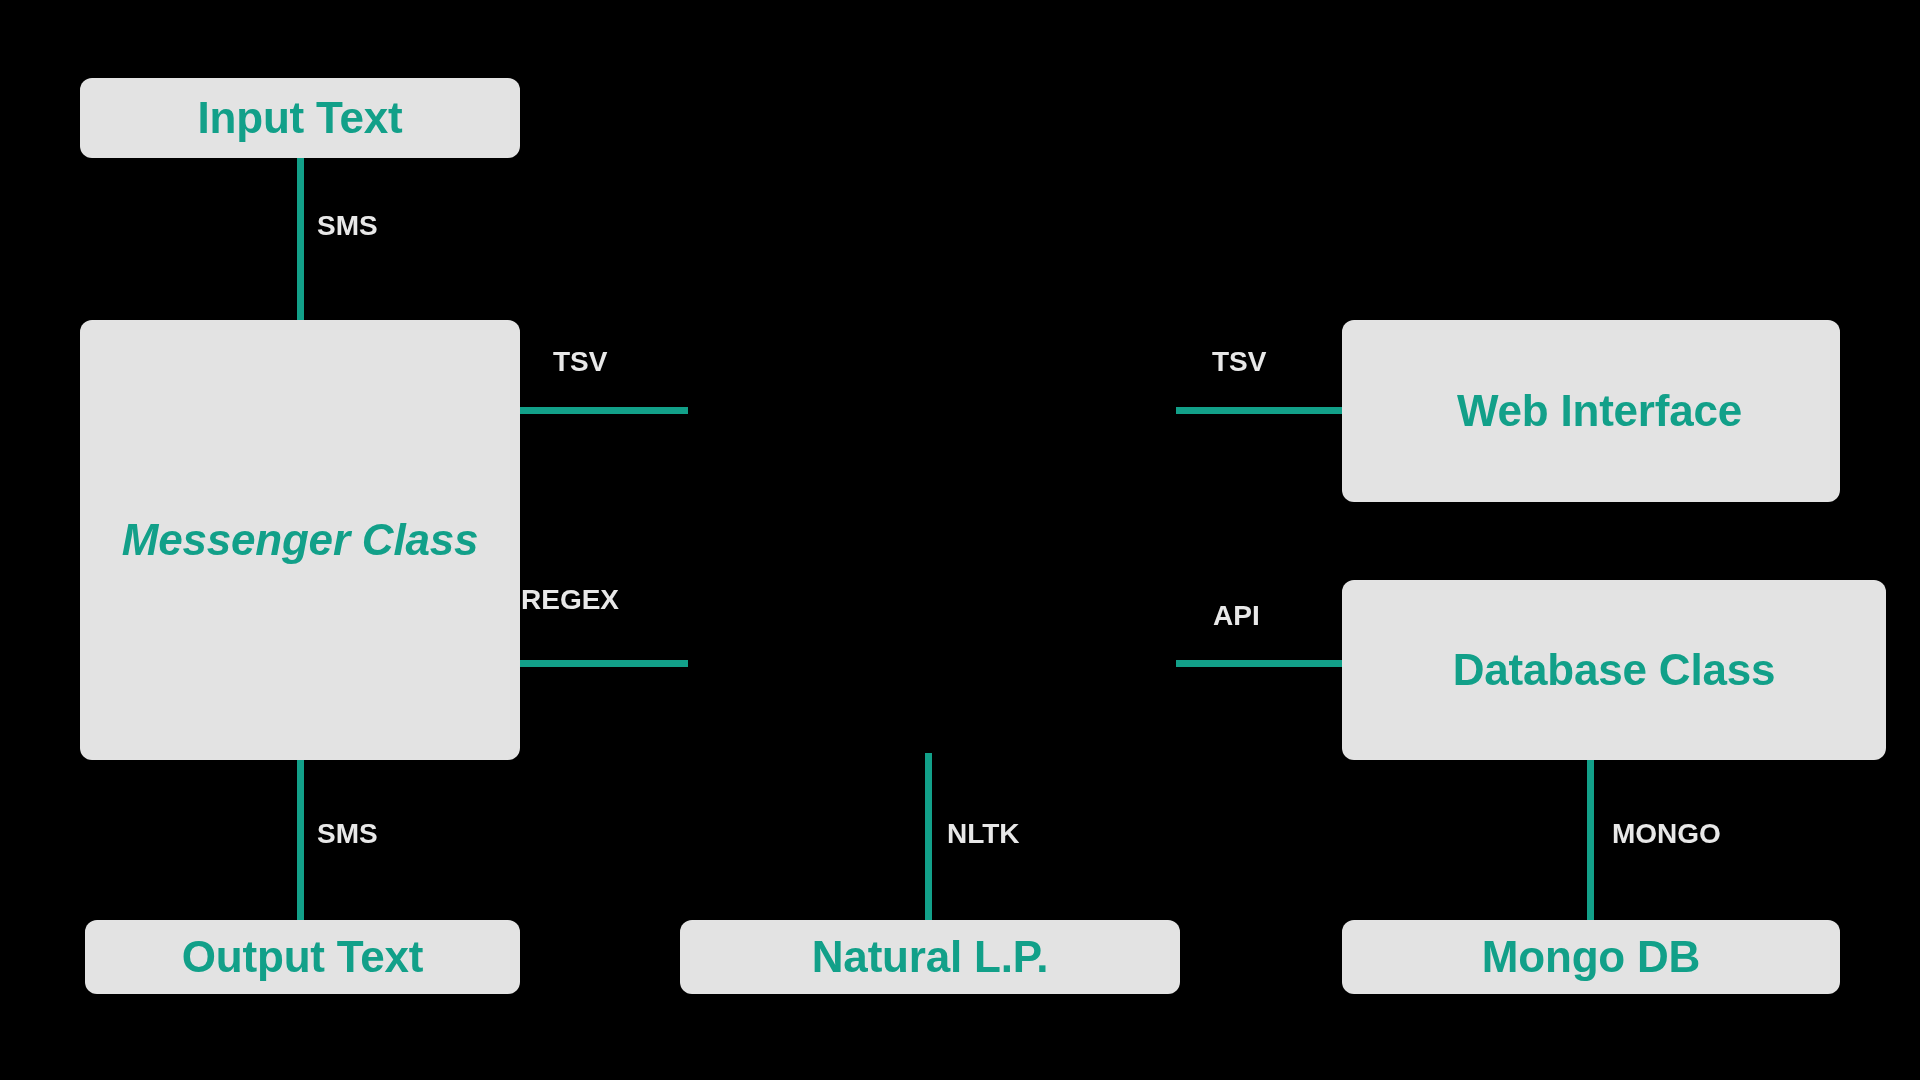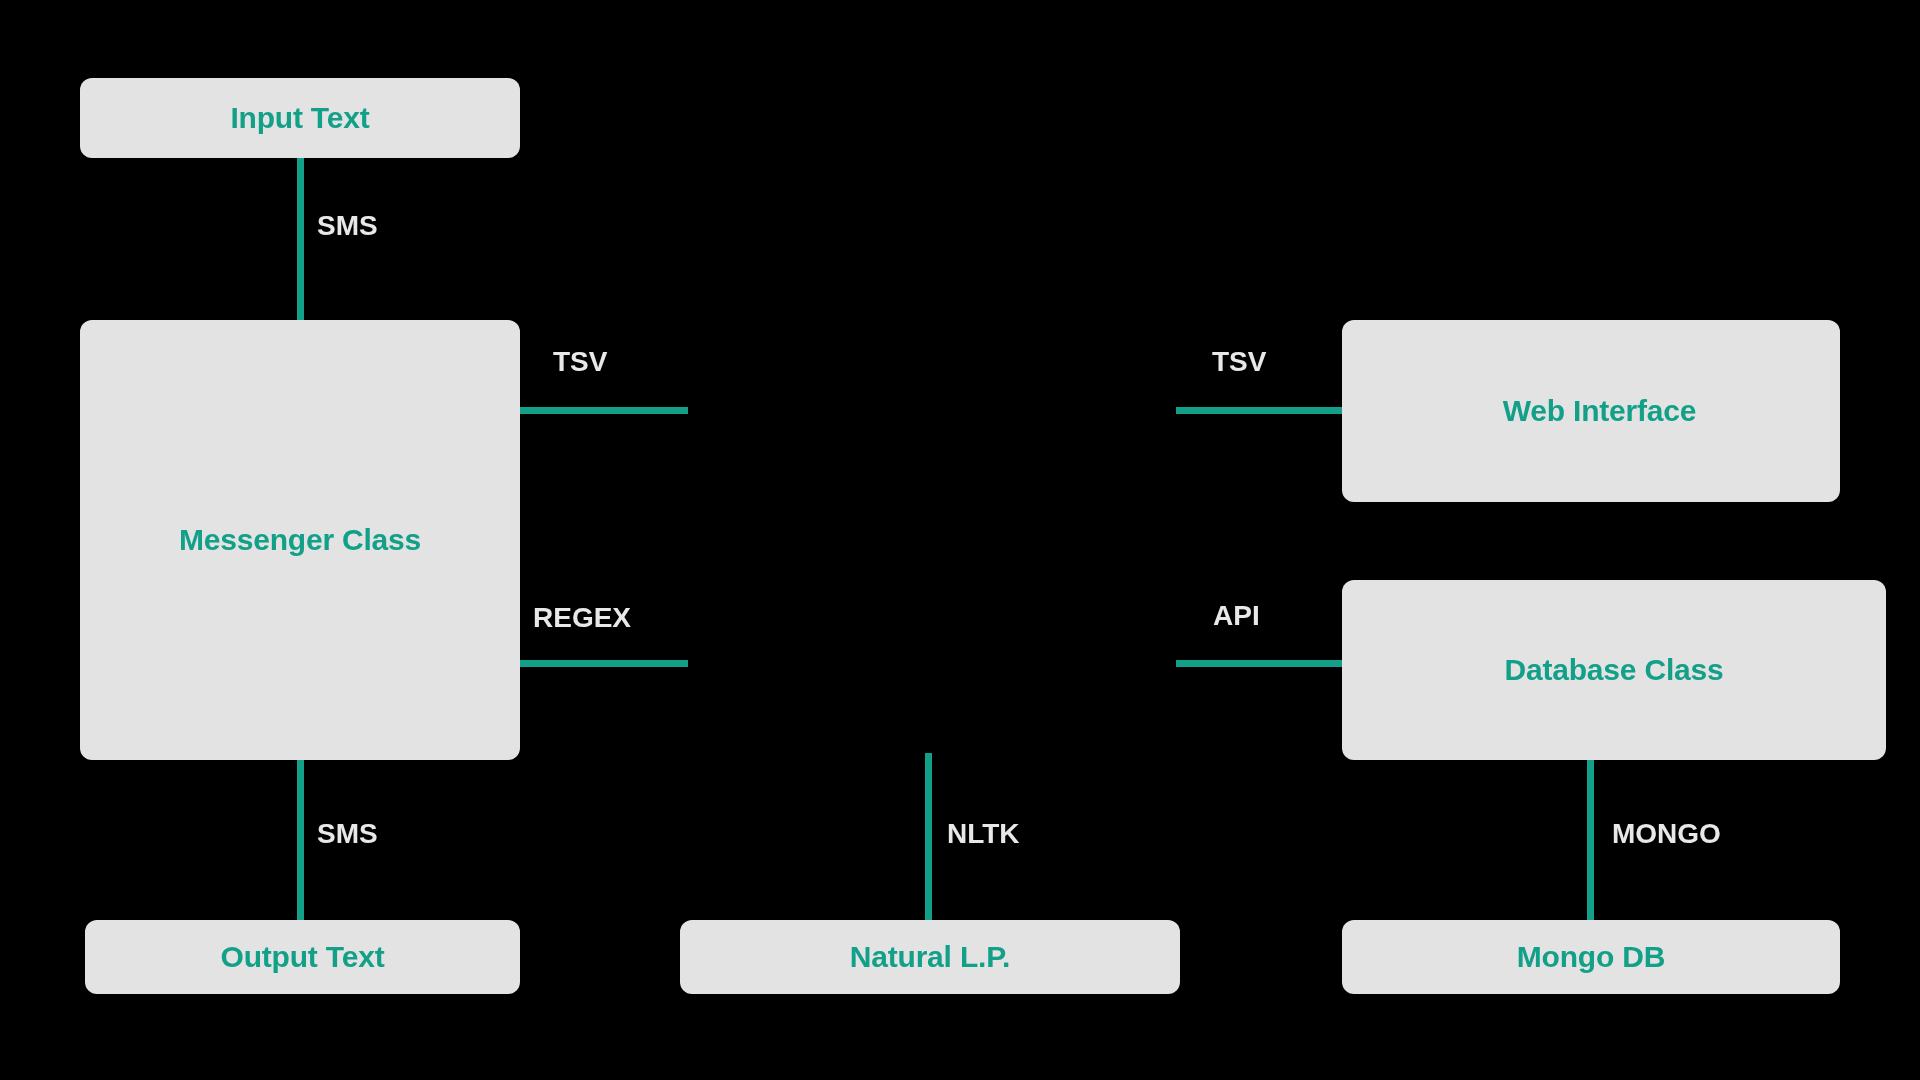--- a/index.html
+++ b/index.html
@@ -29,29 +29,29 @@
     display: flex;
     align-items: center;
     justify-content: center;
     text-align: center;
     box-sizing: border-box;
     z-index: 3;
   }
   .node-label {
     color: #12a089;
     font-weight: bold;
-    font-size: 30px;
+    font-size: 44px;
     line-height: 1.18;
     letter-spacing: -0.2px;
     white-space: pre-line;
   }
 
   
   #node-input-text      { left: 80px;  top: 78px;  width: 440px; height: 80px; }
-  #node-messenger-class { left: 80px;  top: 320px; width: 440px; height: 440px; }
+  #node-messenger-class { left: 80px;  top: 320px; width: 440px; height: 440px; font-style: italic; }
   #node-output-text     { left: 85px;  top: 920px; width: 435px; height: 74px; }
 
   #node-flask-backend   { left: 680px; top: 320px; width: 500px; height: 182px; }
   #node-language-proc   { left: 680px; top: 580px; width: 500px; height: 180px; }
   #node-natural-lp      { left: 680px; top: 920px; width: 500px; height: 74px; }
 
   #node-web-interface   { left: 1342px; top: 320px; width: 498px; height: 182px; padding-left: 17px; }
   #node-database-class  { left: 1342px; top: 580px; width: 544px; height: 180px; }
   #node-mongo-db        { left: 1342px; top: 920px; width: 498px; height: 74px; }
 
@@ -84,21 +84,21 @@
     z-index: 4;
   }
   
   #label-sms-in    { left: 317px;  top: 212px; }
   #label-sms-out   { left: 317px;  top: 820px; }
   #label-nltk      { left: 947px;  top: 820px; }
   #label-mongo     { left: 1612px; top: 820px; }
   
   #label-tsv-left  { left: 553px;  top: 348px; }
   #label-tsv-right { left: 1212px; top: 348px; }
-  #label-regex     { left: 521px;  top: 604px; margin-left: 12px; }
+  #label-regex     { left: 521px;  top: 586px; }
   #label-api       { left: 1213px; top: 602px; }
 </style>
 </head>
 <body>
 
 <div id="canvas">
 
   <div class="conn v" id="conn-input-messenger"></div>
   <div class="conn v" id="conn-messenger-output"></div>
   <div class="conn h" id="conn-messenger-flask"></div>

